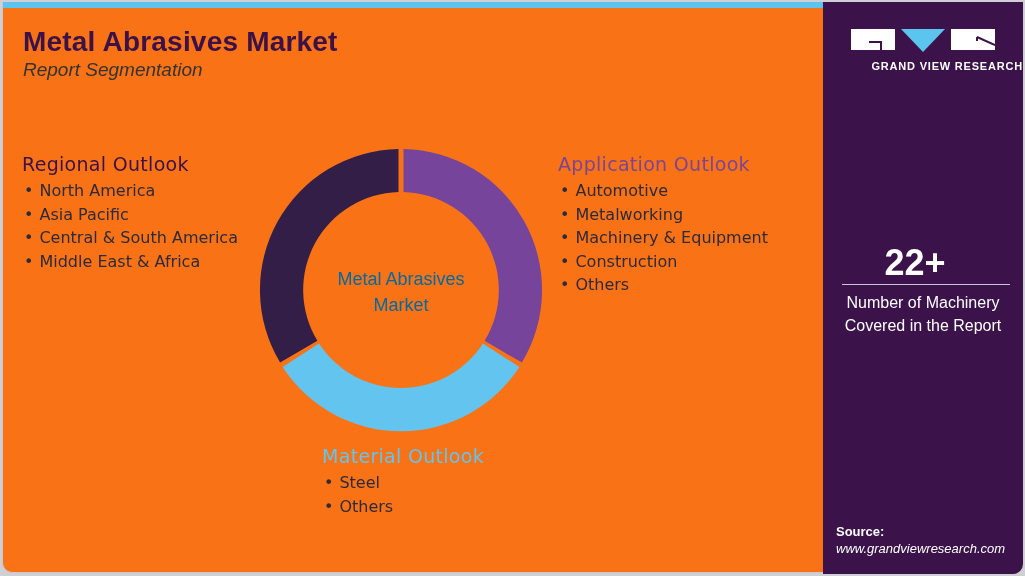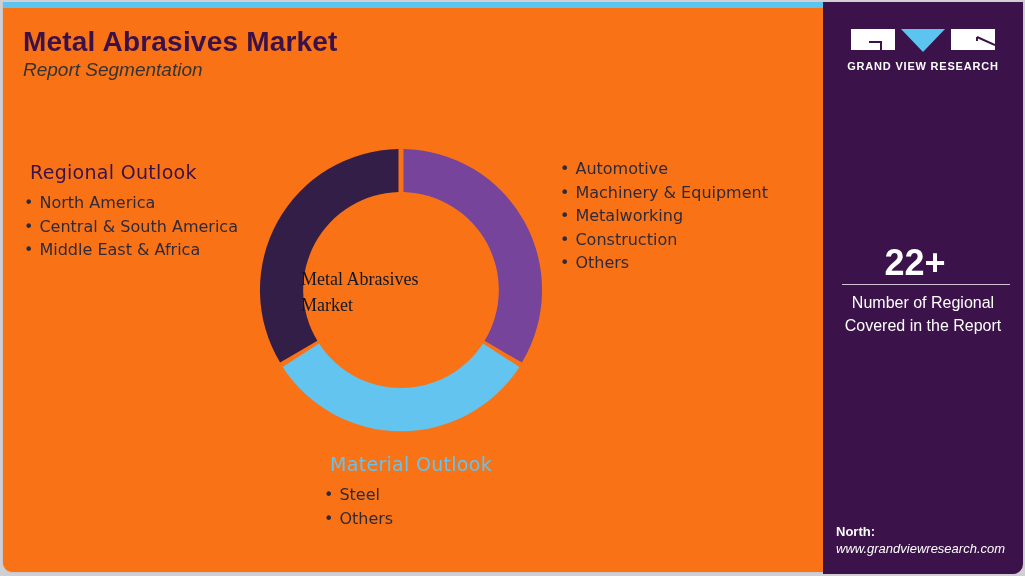--- a/index.html
+++ b/index.html
@@ -3,57 +3,59 @@
 <meta charset="utf-8">
 <style>
   html,body{margin:0;padding:0;}
   body{width:1025px;height:576px;background:#d0d0d4;font-family:"Liberation Sans",sans-serif;position:relative;overflow:hidden;}
   .card{position:absolute;left:2px;top:2px;width:821px;height:570px;background:#f97316;border-radius:0 0 0 10px;border-left:1px solid #c8c8cc;border-bottom:1px solid #c8c8cc;overflow:hidden;}
   .topbar{position:absolute;left:0;top:0;width:100%;height:6px;background:#5bc4ef;}
   .side{position:absolute;left:823px;top:2px;width:200px;height:572px;background:#3b1249;border-radius:0 0 10px 0;}
   .title{position:absolute;left:20px;top:24px;font-size:28px;font-weight:900;color:#3a1248;letter-spacing:0.2px;font-family:"Liberation Sans",sans-serif;}
   .subtitle{position:absolute;left:20px;top:57px;font-size:19px;color:#333;font-style:italic;}
   .seg{position:absolute;}
-  .seg h3{margin:8px;font-size:19px;font-weight:normal;letter-spacing:0.3px;font-family:"DejaVu Sans",sans-serif;}
+  .seg h3{margin:0;font-size:19px;font-weight:normal;letter-spacing:0.3px;font-family:"DejaVu Sans",sans-serif;}
   .seg ul{list-style:none;margin:4px 0 0 0;padding:0;}
   .seg li{font-size:16px;color:#2e2a3a;line-height:23.5px;font-family:"DejaVu Sans",sans-serif;}
   .seg li::before{content:"\2022";margin:0 6px 0 2px;}
   .donut{position:absolute;left:258px;top:147px;}
-  .center-label{position:absolute;left:301px;top:266px;width:200px;font-size:18px;line-height:26px;color:#0f172a;font-family:Liberation Serif, serif;}
+  .center-label{position:absolute;left:301px;top:266px;width:200px;text-align:center;font-size:18px;line-height:26px;color:#0369a1;font-family:Liberation Sans, sans-serif;}
   .logo{position:absolute;left:851px;top:28px;width:144px;}
-  .logo-text{position:absolute;left:823px;top:60px;width:200px;text-align:center;color:#fff;font-size:11px;font-weight:bold;letter-spacing:0.8px;}
+  .logo-text{position:absolute;left:823px;top:60px;width:200px;text-align:right;color:#fff;font-size:11px;font-weight:bold;letter-spacing:0.8px;}
   .stat{position:absolute;left:823px;top:242px;width:184px;text-align:center;color:#fff;font-size:36px;font-weight:bold;}
   .divider{position:absolute;left:842px;top:284px;width:168px;height:1px;background:#cfc3d8;}
   .stat-label{position:absolute;left:823px;top:291px;width:200px;text-align:center;color:#fff;font-size:16px;line-height:23px;}
   .source-h{position:absolute;left:836px;top:524px;color:#fff;font-size:13px;font-weight:bold;}
   .source-v{position:absolute;left:836px;top:541px;color:#fff;font-size:13px;font-style:italic;}
 </style>
 </head>
 <body>
 
 <div class="card">
   <div class="topbar"></div>
   <div class="title">Metal Abrasives Market</div>
   <div class="subtitle">Report Segmentation</div>
 </div>
 
 <div class="seg" style="left:22px;top:153px;">
   <h3 style="color:#3a1248">Regional Outlook</h3>
   <ul>
     <li>North America</li>
+    <li>Asia Pacific</li>
     <li>Central &amp; South America</li>
     <li>Middle East &amp; Africa</li>
   </ul>
 </div>
 
 <div class="seg" style="left:558px;top:153px;">
+  <h3 style="color:#7b4594">Application Outlook</h3>
   <ul>
     <li>Automotive</li>
+    <li>Metalworking</li>
     <li>Machinery &amp; Equipment</li>
-    <li>Metalworking</li>
     <li>Construction</li>
     <li>Others</li>
   </ul>
 </div>
 
 <div class="seg" style="left:322px;top:445px;">
   <h3 style="color:#62c4ef">Material Outlook</h3>
   <ul>
     <li>Steel</li>
     <li>Others</li>
@@ -82,18 +84,18 @@
   <polygon points="50,1 94,1 72,24" fill="#5bc4ef"></polygon>
   <rect x="100" y="1" width="44" height="21" fill="#ffffff"></rect>
   <path d="M126 9 L144 17" stroke="#3b1249" stroke-width="2" fill="none"></path>
   <path d="M126 9 V13" stroke="#3b1249" stroke-width="2" fill="none"></path>
 </svg>
 <div class="logo-text">GRAND VIEW RESEARCH</div>
 
 <div class="stat">22+</div>
 <div class="divider"></div>
 <div class="stat-label">
-  <div>Number of Regional</div>
+  <div>Number of Machinery</div>
   <div>Covered in the Report</div>
 </div>
 
-<div class="source-h">North:</div>
+<div class="source-h">Source:</div>
 <div class="source-v">www.grandviewresearch.com</div>
 
 </body></html>

